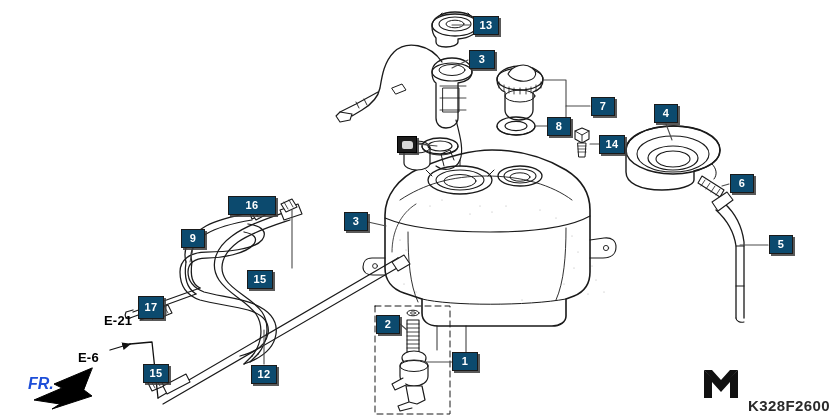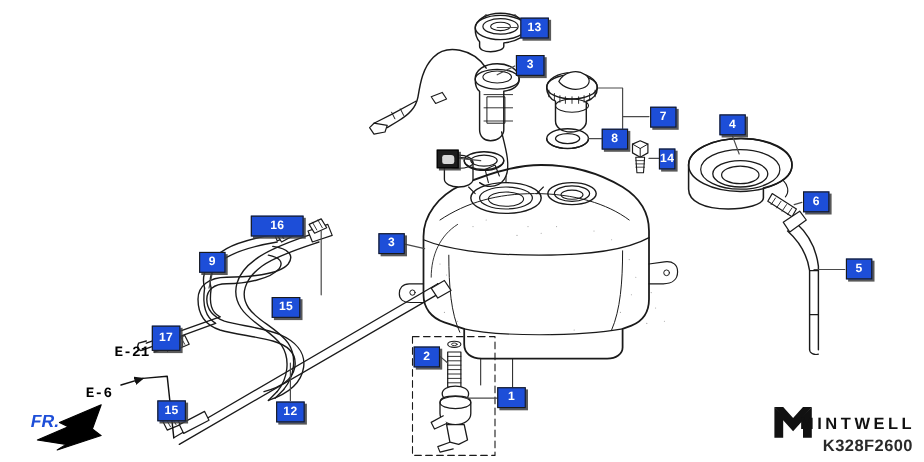--- a/index.html
+++ b/index.html
@@ -9,21 +9,21 @@
     font-family:"Liberation Sans", sans-serif;
     overflow:hidden;
     position:relative;
   }
   #stage{position:absolute;left:0;top:0;width:840px;height:420px;}
   svg{position:absolute;left:0;top:0;width:840px;height:420px;}
 
   .callout-box{
     position:absolute;
     box-sizing:border-box;
-    background:#1d4ed8;
+    background:#0c4a6e;
     border:1.5px solid #1a1a1a;
     color:#ffffff;
     font-size:11px;
     font-weight:bold;
     font-family:"Liberation Sans", sans-serif;
     display:flex;align-items:center;justify-content:center;
     box-shadow:2px 2px 0 rgba(60,60,60,.85);
     letter-spacing:.3px;
     line-height:1;
     user-select:none;
@@ -32,21 +32,21 @@
   .callout-box.dark .chip{
     display:block;width:11px;height:8px;background:#d8d8d8;
     border-radius:2px 3px 2px 2px;
   }
 
   .ref-label{
     position:absolute;
     font-size:13px;
     font-weight:bold;
     color:#000;
-    font-family:Liberation Mono, monospace;
+    font-family:Liberation Sans, sans-serif;
     letter-spacing:.2px;
     white-space:nowrap;
   }
 
   .fr-label{
     position:absolute;
     font-size:16px;
     font-weight:bold;
     font-style:italic;
     color:#1d4ed8;
@@ -401,34 +401,31 @@
   <div class="callout-box" style="left:452px;top:352px;width:26px;height:19px;">1</div>
   <div class="callout-box" style="left:376px;top:315px;width:24px;height:19px;">2</div>
   <div class="callout-box" style="left:344px;top:212px;width:24px;height:19px;">3</div>
   <div class="callout-box" style="left:654px;top:104px;width:24px;height:19px;">4</div>
   <div class="callout-box" style="left:769px;top:235px;width:24px;height:19px;">5</div>
   <div class="callout-box" style="left:730px;top:174px;width:24px;height:19px;">6</div>
   <div class="callout-box" style="left:591px;top:97px;width:24px;height:19px;">7</div>
   <div class="callout-box" style="left:547px;top:117px;width:24px;height:19px;">8</div>
   <div class="callout-box" style="left:469px;top:50px;width:26px;height:19px;">3</div>
   <div class="callout-box" style="left:473px;top:16px;width:26px;height:19px;">13</div>
-  <div class="callout-box" style="left:599px;top:135px;width:15px;height:19px;">14</div>
+  <div class="callout-box" style="left:599px;top:135px;width:26px;height:19px;">14</div>
   <div class="callout-box" style="left:181px;top:229px;width:24px;height:19px;">9</div>
   <div class="callout-box" style="left:251px;top:365px;width:26px;height:19px;">12</div>
   <div class="callout-box" style="left:247px;top:270px;width:26px;height:19px;">15</div>
   <div class="callout-box" style="left:143px;top:364px;width:26px;height:19px;">15</div>
   <div class="callout-box" style="left:228px;top:196px;width:48px;height:19px;">16</div>
   <div class="callout-box" style="left:138px;top:296px;width:26px;height:23px;">17</div>
   <div class="callout-box dark" style="left:397px;top:136px;width:20px;height:17px;">
     <span class="chip"></span>
   </div>
 
   <div class="ref-label" style="left:104px;top:313px;">E-21</div>
   <div class="ref-label" style="left:78px;top:350px;">E-6</div>
 
   <div class="fr-label" style="left:28px;top:375px;">FR.</div>
 
-  <div id="brand">
-    <span class="wordmark">MINTWELL</span>
-  </div>
   <div id="partno">K328F2600</div>
 
 </div>
 
 </body></html>

